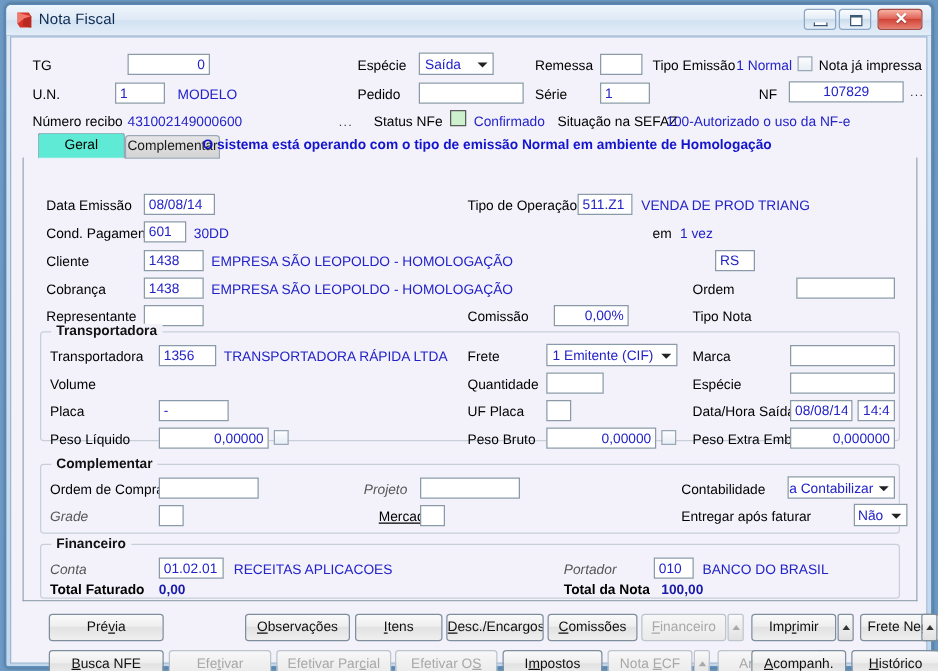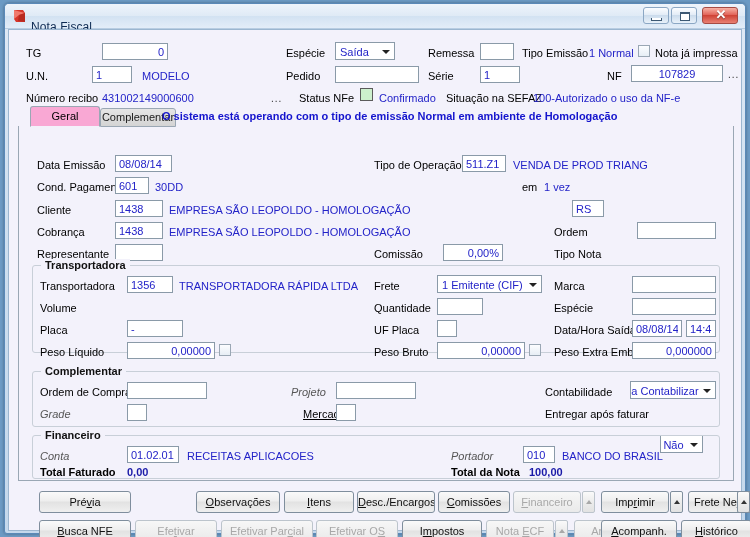--- a/index.html
+++ b/index.html
@@ -21,21 +21,21 @@
     box-sizing:border-box;
   }
   #titlebar{
     position:relative;height:24px;
     background:linear-gradient(180deg,#eef4fb 0%,#dfeaf6 50%,#d2e2f2 51%,#e3edf8 100%);
     border-radius:4px 4px 0 0;
     border-bottom:1px solid #b8cde2;
   }
   #app-icon{position:absolute;left:7px;top:5px;width:14px;height:14px;}
   #title-text{
-    position:absolute;left:26px;top:16px;
+    position:absolute;left:26px;top:4px;
     font-size:12px;color:#0d2a52;
     letter-spacing:.1px;
   }
   .winbtn{
     position:absolute;top:3px;height:17px;width:26px;
     border:1px solid #8ba7c4;border-radius:3px;
     background:linear-gradient(180deg,#fbfdff 0%,#e3ecf6 45%,#ccdcec 50%,#e8f1fa 100%);
     box-sizing:border-box;cursor:default;
   }
   #btn-min{right:76px;}
@@ -116,21 +116,21 @@
 
   
   #tabstrip{position:absolute;left:9px;top:78px;width:716px;height:19px;}
   .tab{
     position:absolute;top:0;height:19px;box-sizing:border-box;
     font-size:11px;text-align:center;line-height:17px;
     border:1px solid #9aa7b4;
     border-radius:3px 3px 0 0;
   }
   .tab.active{
-    background:#f9a8d4;border-bottom-color:#f3f2fb;color:#000;
+    background:#5eead4;border-bottom-color:#f3f2fb;color:#000;
     top:-2px;height:21px;line-height:19px;z-index:3;
   }
   .tab.inactive{
     background:linear-gradient(180deg,#e5e5e5,#d4d4d4);
     color:#1a1a1a;z-index:1;
   }
   #panel{
     position:absolute;left:9px;top:96px;width:716px;height:355px;
     border:1px solid #9aa7b4;border-top:none;background:#f3f2fb;
     box-sizing:border-box;
@@ -340,21 +340,21 @@
       <div class="lbl" style="left:284px;top:282px;text-decoration:underline;">Mercado</div>
       <input class="inp" style="left: 317px; top: 278px; width: 20px;" value="">
 
       <div class="lbl" style="left:526px;top:260px;">Contabilidade</div>
       <div class="cmb" style="left:611px;top:255px;width:86px;">
         <span class="cv ctr">a Contabilizar</span>
         <span class="arw"></span>
       </div>
 
       <div class="lbl" style="left:526px;top:282px;">Entregar após faturar</div>
-      <div class="cmb" style="left:641px;top:277px;width:43px;margin-top:32px;">
+      <div class="cmb" style="left:664px;top:277px;width:43px;">
         <span class="cv ctr">Não</span>
         <span class="arw"></span>
       </div>
 
       <div class="grp" style="left:13px;top:309px;width:688px;height:44px;"></div>
       <div class="grp-title" style="left:22px;top:303px;">Financeiro</div>
 
       <div class="lbl ital" style="left:21px;top:324px;">Conta</div>
       <input class="inp" style="left: 108px; top: 320px; width: 52px;" value="01.02.01">
       <div class="val" style="left:168px;top:324px;">RECEITAS APLICACOES</div>

